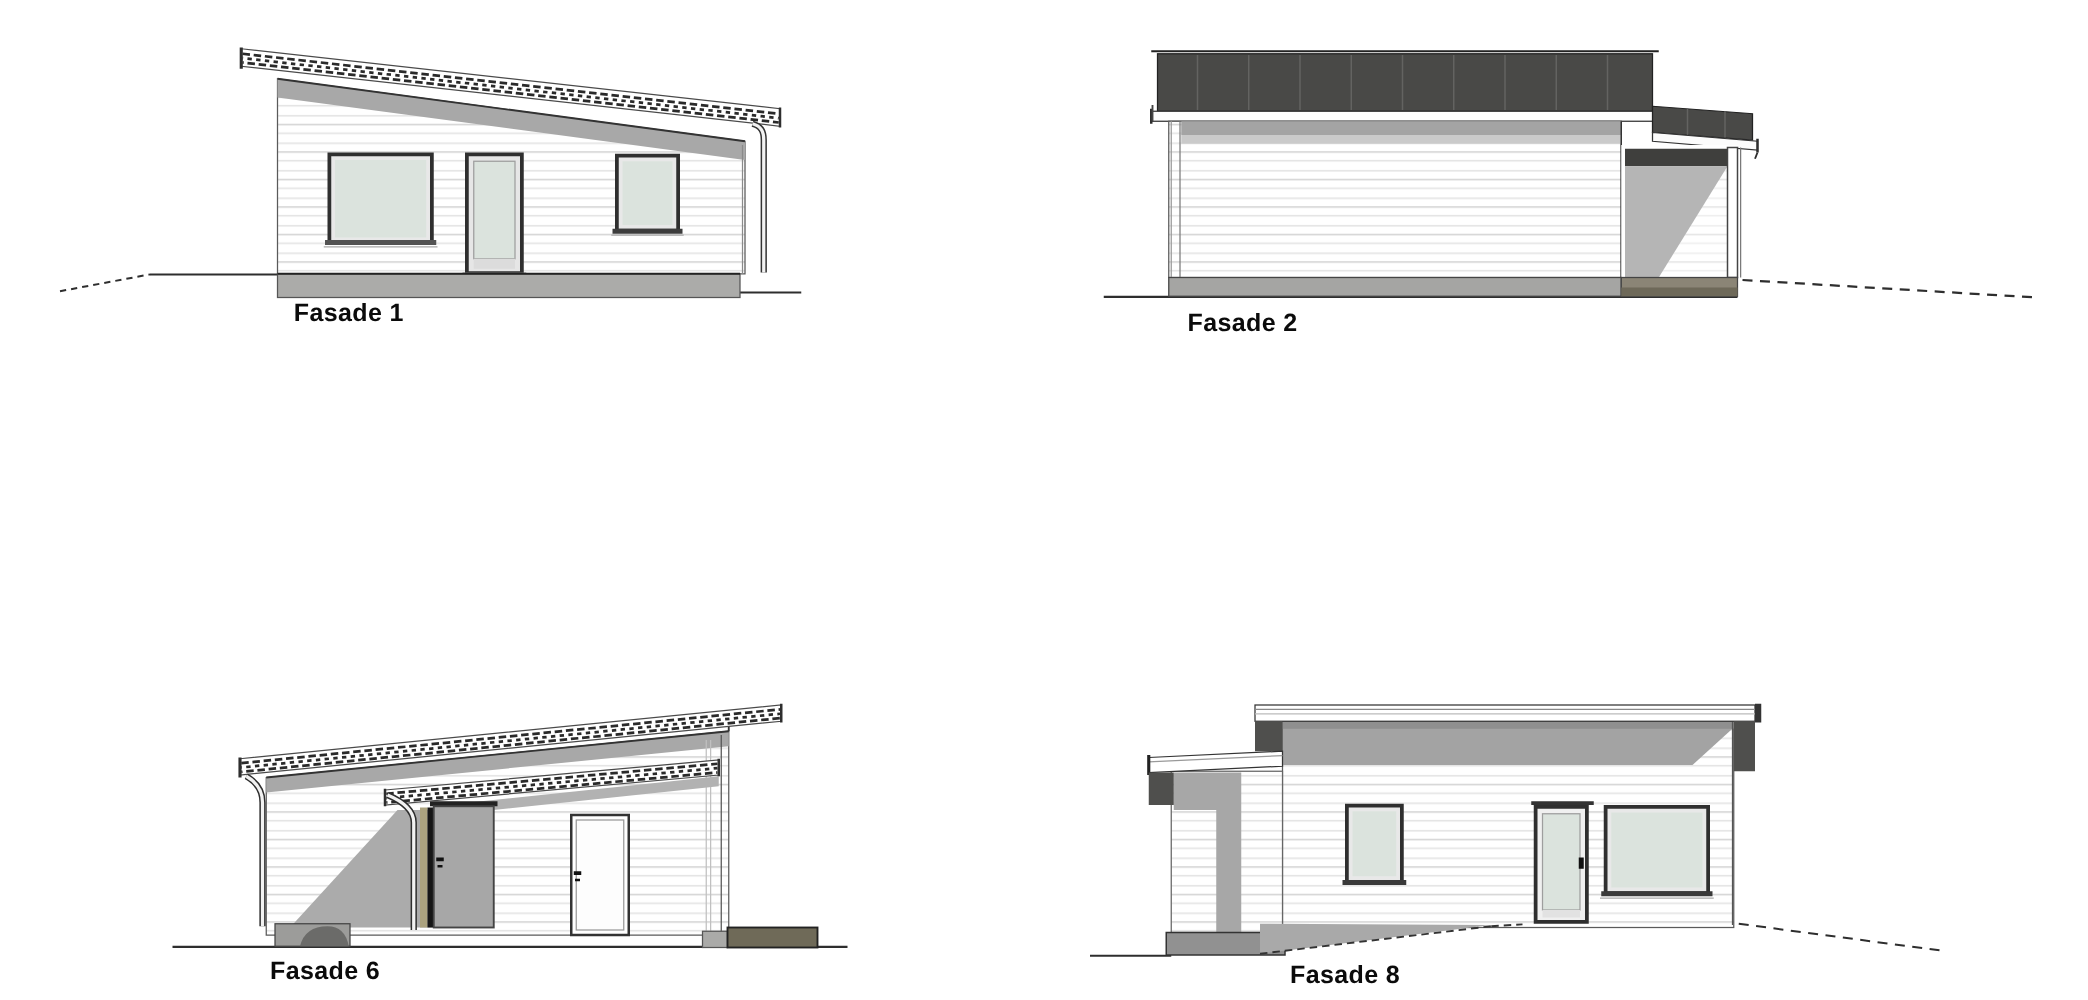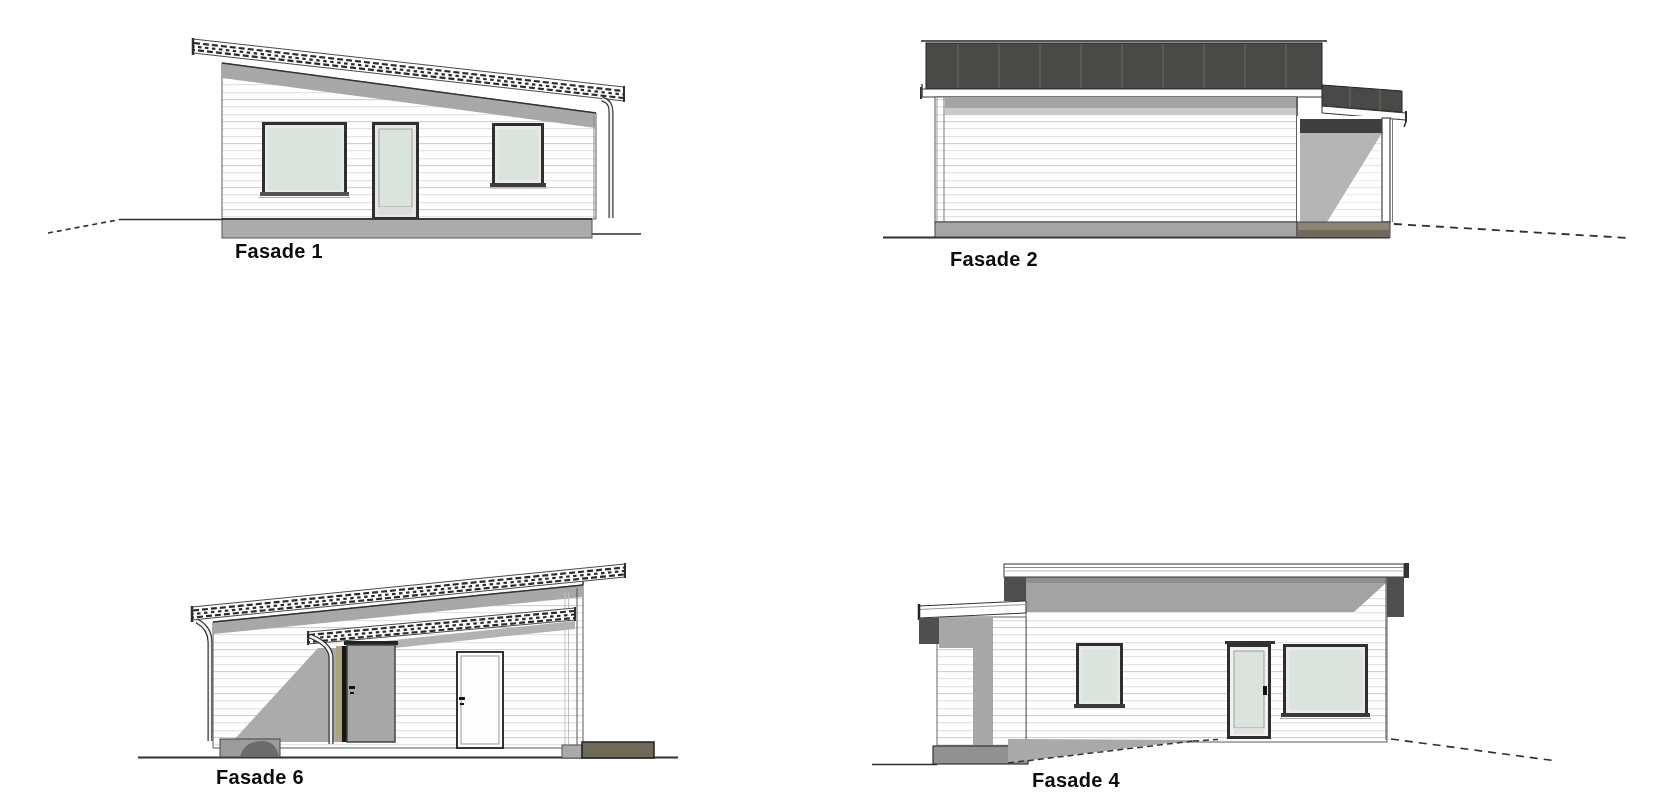--- a/index.html
+++ b/index.html
@@ -283,15 +283,15 @@
       <polygon points="1008,739 1193,740 1008,763" fill="#a9a9a9"></polygon>
       <line x1="1008" y1="763" x2="1193" y2="741" stroke="#333" stroke-width="1.5" stroke-dasharray="6 4"></line>
       <line x1="1193" y1="741" x2="1218" y2="739.5" stroke="#333" stroke-width="1.5" stroke-dasharray="6 4"></line>
     </g>
   </g>
 </svg>
 
 <div class="lbl" style="left:235px;top:240px">Fasade 1</div>
 <div class="lbl" style="left:950px;top:248px">Fasade 2</div>
 <div class="lbl" style="left:216px;top:766px">Fasade 6</div>
-<div class="lbl" style="left:1032px;top:769px">Fasade 4</div>
+<div class="lbl" style="left:1032px;top:769px">Fasade 8</div>
 
 </div>
 
 </body></html>

